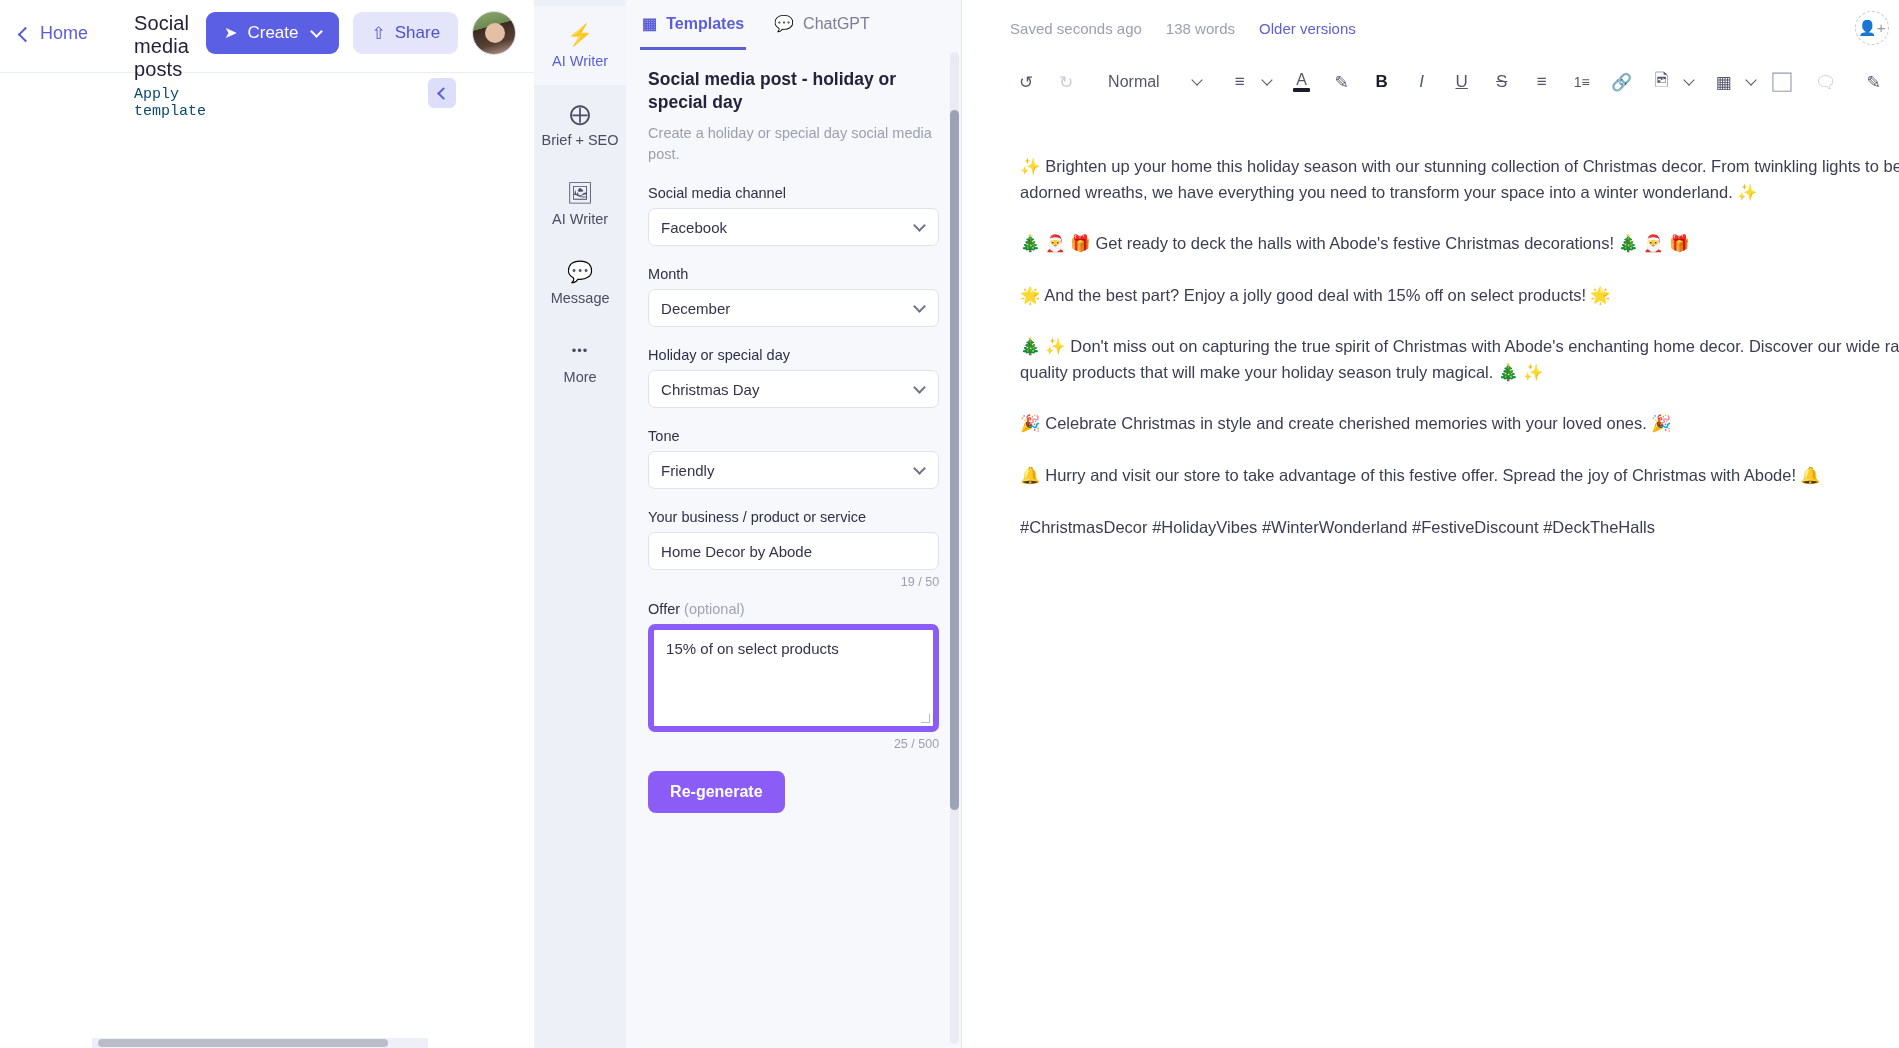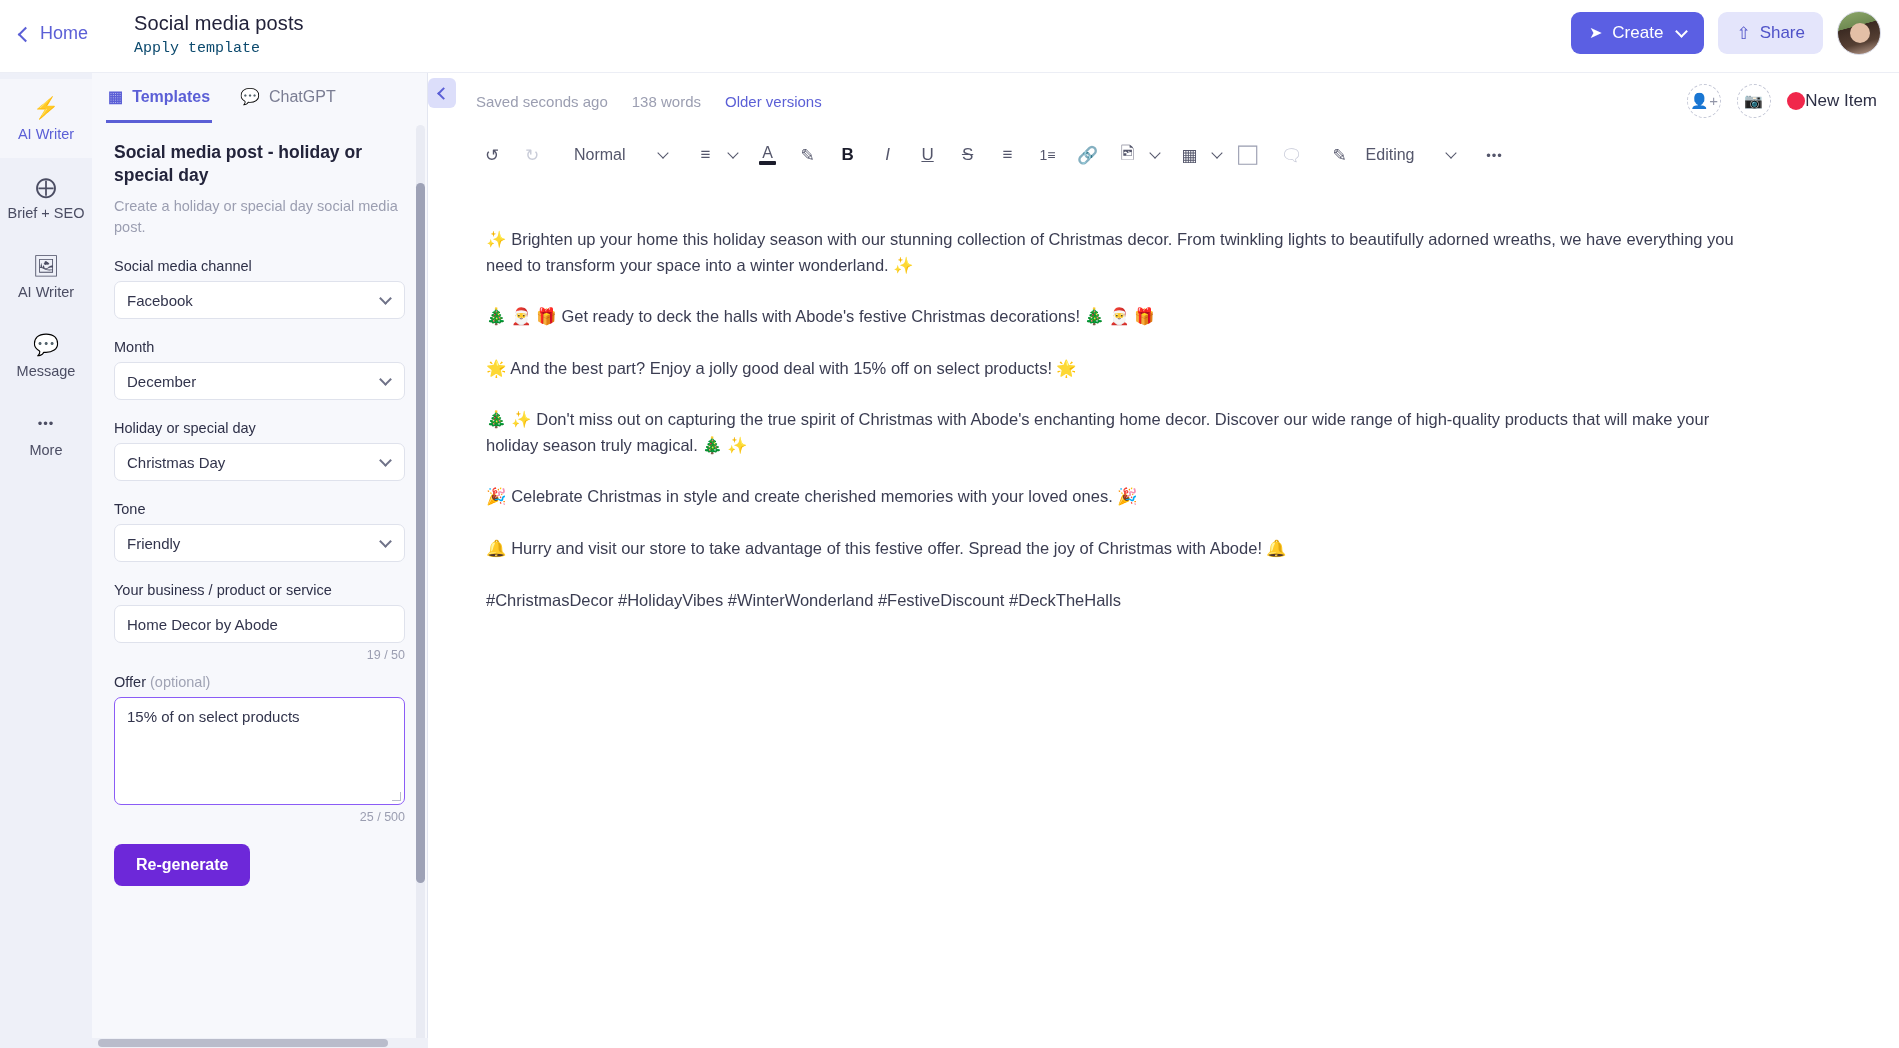--- a/index.html
+++ b/index.html
@@ -3,21 +3,21 @@
 <meta charset="utf-8">
 <style>
   * { box-sizing: border-box; margin: 0; padding: 0; }
   html, body {
     width: 1899px; height: 1048px;
     font-family: "Liberation Sans", sans-serif;
     background: #ffffff;
     overflow: hidden;
     -webkit-font-smoothing: antialiased;
   }
-  .app { position: relative; width: 1899px; height: 1048px; display: flex; flex-direction: column; }
+  .app { position: relative; width: 1899px; height: 1048px; display: flex; flex-direction: row; }
 
   
   .topbar {
     height: 73px; min-height: 73px;
     background: #ffffff;
     display: flex; align-items: flex-start;
     position: relative; z-index: 30;
     border-bottom: 1px solid #eceef5;
   }
   .home-link {
@@ -91,28 +91,28 @@
     height: 38px; background: #fff; border: 1px solid #dfe2ec; border-radius: 7px;
     display: flex; align-items: center; padding: 0 12px; font-size: 15px; color: #32344c;
     cursor: pointer; position: relative;
   }
   .select .cd { position:absolute; right: 14px; width: 9px; height: 9px; border-right: 2px solid #6f7288; border-bottom: 2px solid #6f7288; transform: rotate(45deg); margin-top: -4px; }
   .textinput {
     height: 38px; background: #fff; border: 1px solid #dfe2ec; border-radius: 7px;
     display: flex; align-items: center; padding: 0 12px; font-size: 15px; color: #32344c;
   }
   .textarea {
-    height: 108px; background: #fff; border: 1px solid #8b5cf6; border-radius: 7px;
+    height: 108px; background: #fff; border: 6px solid #8b5cf6; border-radius: 7px;
     padding: 10px 12px; font-size: 15px; color: #32344c; position: relative;
   }
   .textarea::after{content:"";position:absolute;right:3px;bottom:3px;width:8px;height:8px;
     border-right:1.5px solid #b9bccb;border-bottom:1.5px solid #b9bccb;}
   .counter { text-align: right; font-size: 12.5px; color: #9b9eb1; margin-top: 5px; }
   .btn-regen {
-    margin: 20px 0 0 0; background: #6d28d9; color: #fff; border: none;
+    margin: 20px 0 0 0; background: #8b5cf6; color: #fff; border: none;
     height: 42px; padding: 0 22px; border-radius: 8px; font-size: 16px; font-weight: 600;
     cursor: pointer; display: block;
   }
   .panel-sb { position: absolute; right: 2px; top: 52px; bottom: 4px; width: 9px; background: #e9ebf3; border-radius: 5px; }
   .panel-sb .thumb { position: absolute; left: 0; top: 58px; width: 9px; height: 700px; background: #9ea2b6; border-radius: 5px; }
 
   
   .collapse {
     position: absolute; left: 428px; top: 78px; width: 28px; height: 30px;
     background: #dcdefa; border-radius: 6px; display: flex; align-items: center; justify-content: center;

